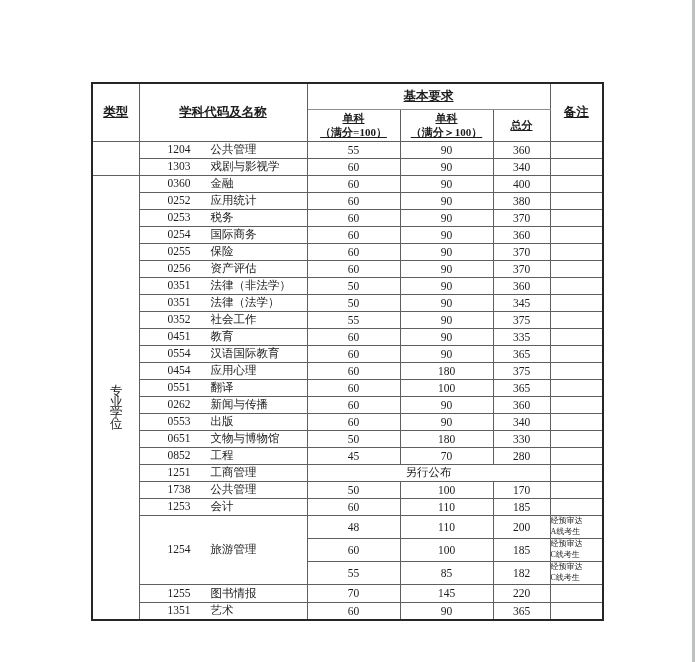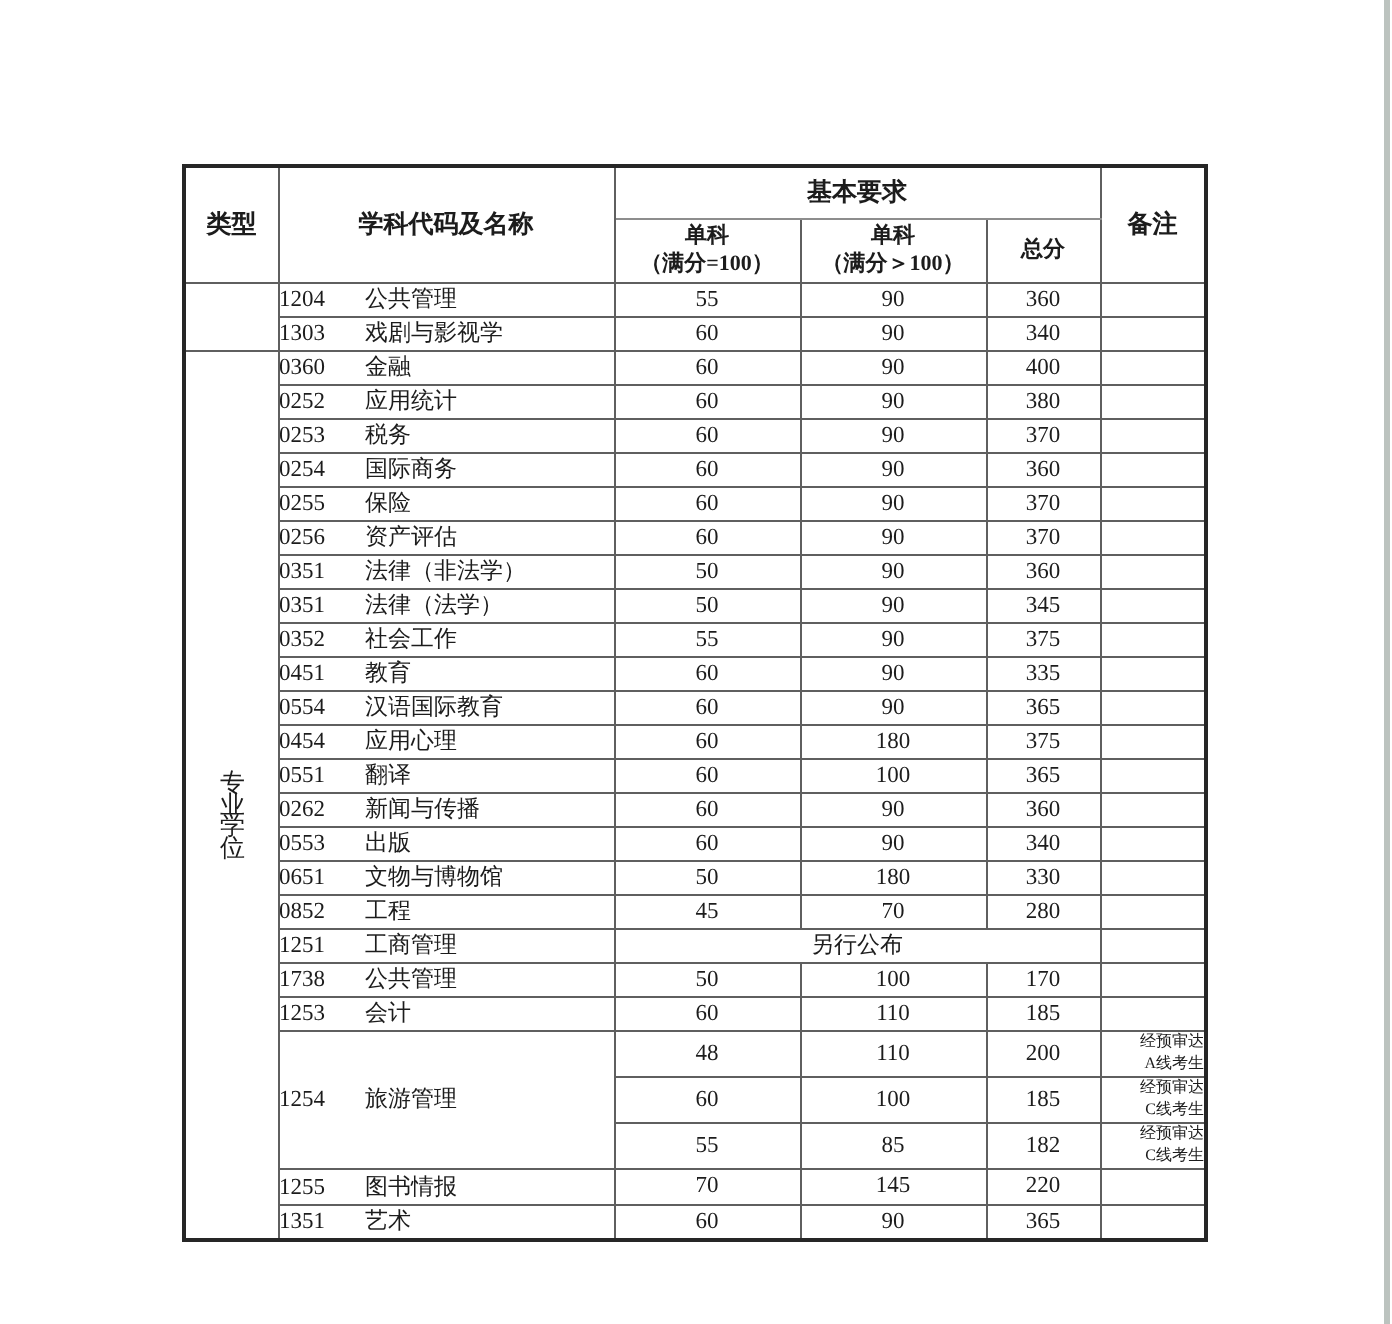--- a/index.html
+++ b/index.html
@@ -18,34 +18,34 @@
     border-collapse:collapse;table-layout:fixed;
     border:2px solid #262626;
   }
   .score th,.score td{
     border:1px solid #5f5f5f;
     padding:0;margin:0;
     font-weight:normal;
     vertical-align:middle;
     overflow:hidden;
   }
-  .score th{font-weight:bold;text-align:center;}
+  .score th{font-weight:bold;text-align:center;text-decoration:underline;}
   tr.h1{height:26px;}
   tr.h1 th{font-size:12.5px;}
   tr.h2{height:32px;}
   tr.h2 th{font-size:11px;line-height:1.3;}
   tr.r{height:17px;}
   tr.tall{height:23px;}
   tr.end{height:18px;}
   td{font-size:11.5px;}
   .c-name{text-align:left;padding-left:7px;white-space:nowrap;}
-  .code{display:inline-block;min-width:32px;margin-right:11px;}
+  .code{display:inline-block;min-width:32px;margin-right:11px;margin-left:28px;}
   .num{text-align:center;}
   .c-announce{text-align:center;}
-  .c-remark{text-align:right;font-size:8px;line-height:1.3;}
+  .c-remark{text-align:left;font-size:8px;line-height:1.3;}
   .c-type{text-align:center;}
   .type-v{
     display:inline-block;
     writing-mode:vertical-lr;
     text-orientation:upright;
     letter-spacing:11px;
     font-size:12.5px;
   }
 </style>
 </head>

